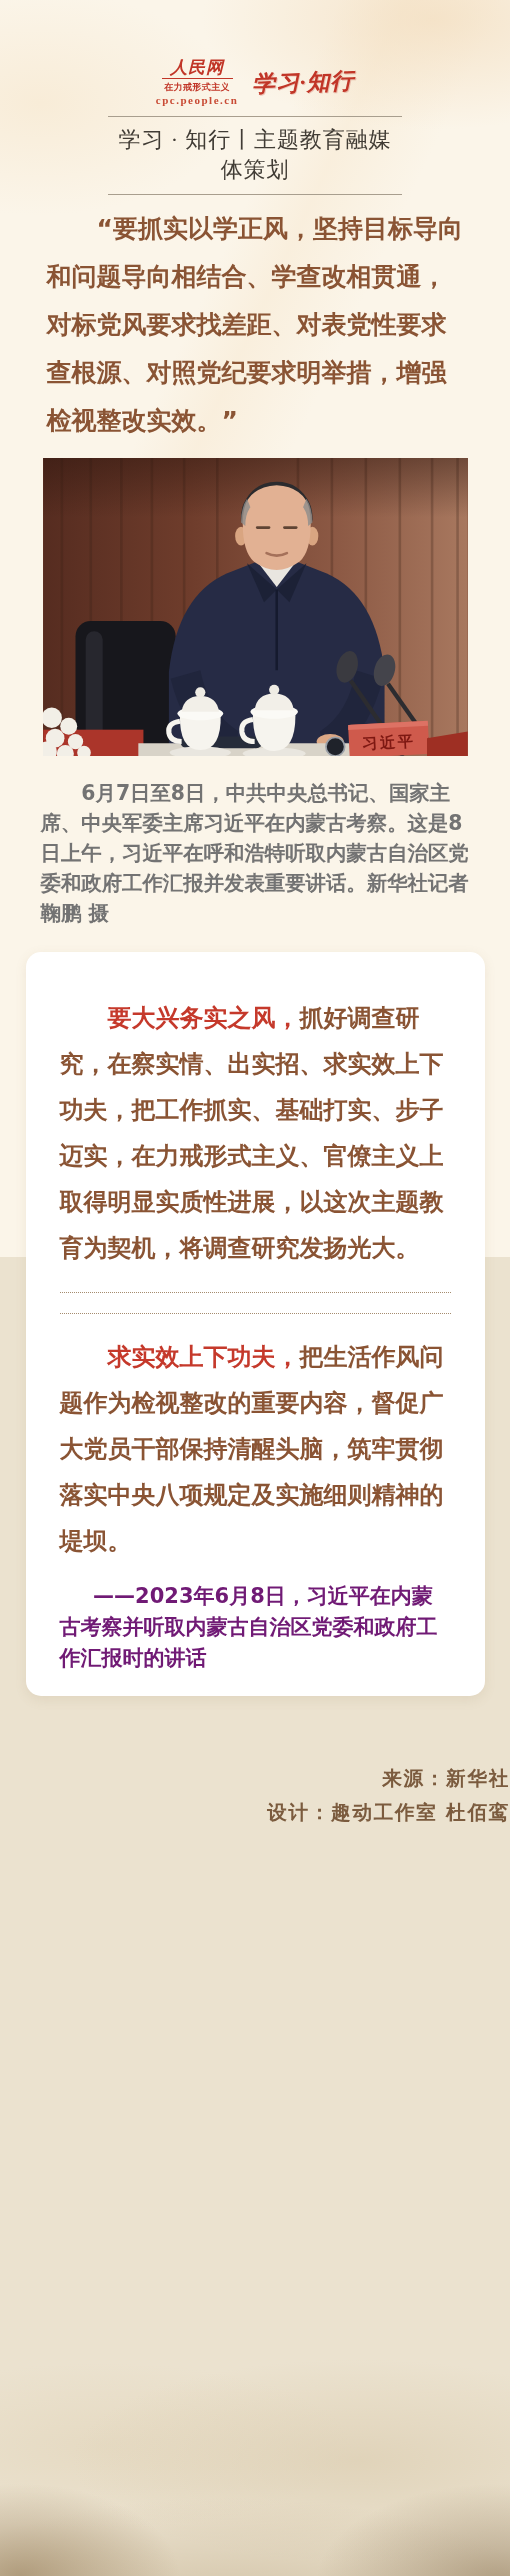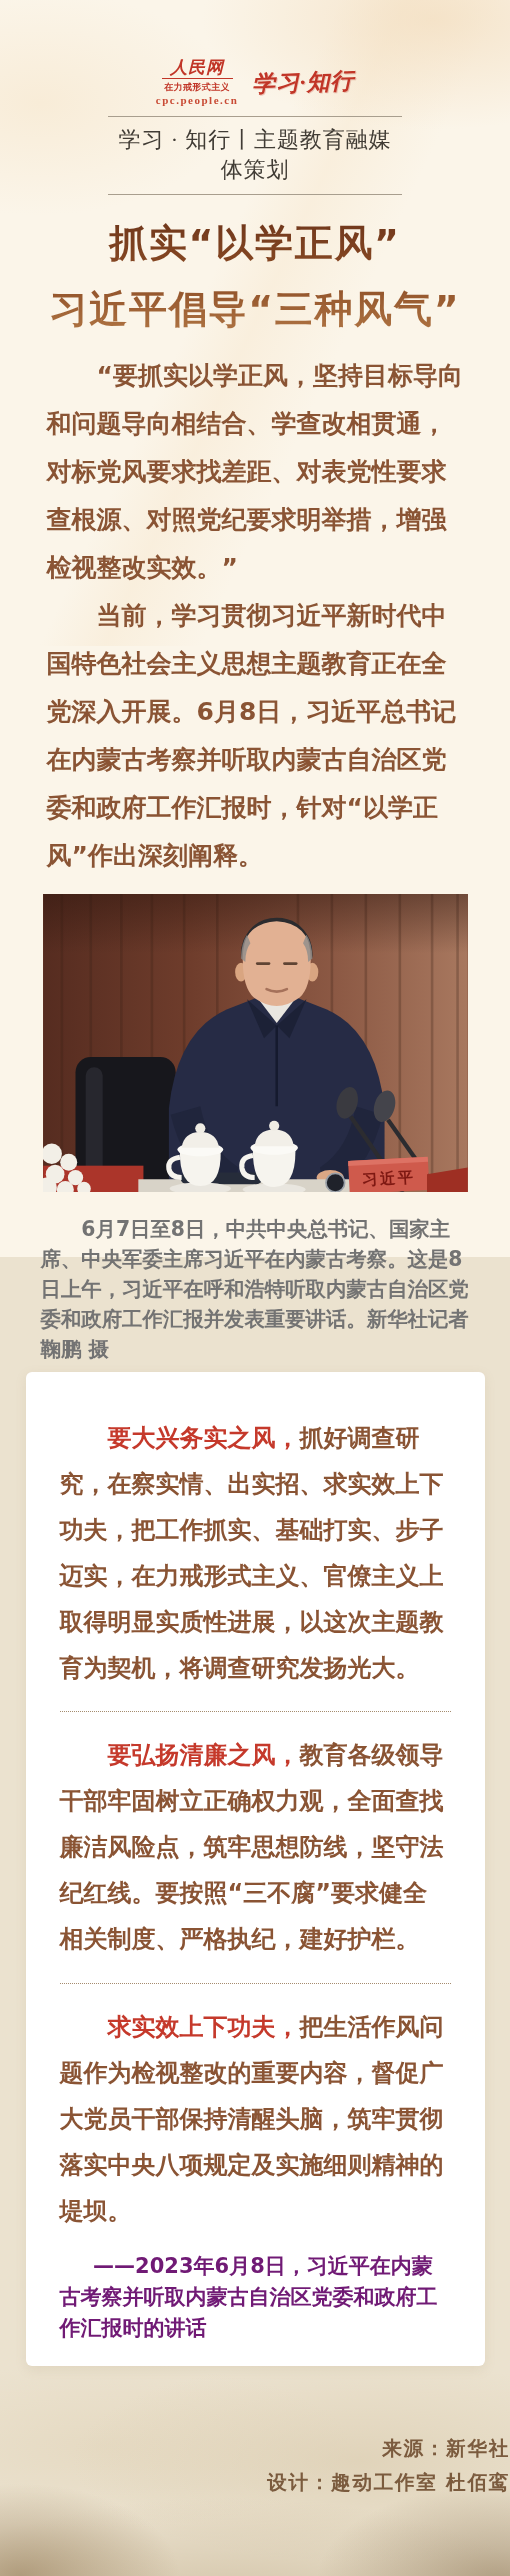--- a/index.html
+++ b/index.html
@@ -54,21 +54,21 @@
   .intro { width:417px; margin:10.2px auto 0; }
   .intro p { font-size:25px; line-height:48px; color:#8a5434; font-weight:700; text-indent:2em; }
 
   
   .photo-wrap { width:425px; height:298px; margin:13.6px auto 0; position:relative; background:#6f3d2c; overflow:hidden; }
   .photo-wrap svg { display:block; }
 
   .caption { width:429px; margin:22px auto 0; font-size:20.4px; line-height:30px; color:#737373; font-weight:600; text-indent:2em; }
 
   
-  .card { width:459px; margin:8px auto 0; background:#ffffff; border-radius:6px;
+  .card { width:459px; margin:24px auto 0; background:#ffffff; border-radius:15px;
           box-shadow:0 3.4px 12px rgba(150,120,80,.12); padding:43px 34px 22px; }
   .quote { font-size:24px; line-height:46px; color:#8a5434; font-weight:600; text-indent:2em; }
   .quote .lead { color:#c5392b; font-weight:800; }
   .dotted { border:none; border-top:1.7px dotted #a58c6f; margin:20.4px 0; }
   .attribution { margin-top:17px; font-size:21px; line-height:31px; color:#701a75; font-weight:600; text-indent:1.6em; padding-right:12px; }
 
   
   .credits { margin-top:66px; text-align:center; }
   .credits div { font-size:19.6px; line-height:34px; color:#7b5b3e; font-weight:600; letter-spacing:1.7px;text-align:right; }
 </style>
@@ -89,28 +89,23 @@
         <div class="brand-sub">在力戒形式主义</div>
         <div class="brand-url">cpc.people.cn</div>
       </div>
       <div class="series">学习·知行</div>
     </div>
     <div class="strap-wrap">
       <div class="strapline">学习 · 知行丨主题教育融媒体策划</div>
     </div>
   </div>
 
-  <div class="title">
-    <div>抓实“以学正风”</div>
-    <div>习近平倡导“三种风气”</div>
-  </div>
 
   <div class="intro">
     <p>“要抓实以学正风，坚持目标导向和问题导向相结合、学查改相贯通，对标党风要求找差距、对表党性要求查根源、对照党纪要求明举措，增强检视整改实效。”</p>
-    <p>当前，学习贯彻习近平新时代中国特色社会主义思想主题教育正在全党深入开展。6月8日，习近平总书记在内蒙古考察并听取内蒙古自治区党委和政府工作汇报时，针对“以学正风”作出深刻阐释。</p>
   </div>
 
   <div class="photo-wrap">
     <svg width="425" height="298" viewBox="0 0 500 351">
       <defs>
         <linearGradient id="wall" x1="0" y1="0" x2="1" y2="0">
           <stop offset="0" stop-color="#562c20"></stop>
           <stop offset="0.35" stop-color="#6f3d2c"></stop>
           <stop offset="0.7" stop-color="#8d5a45"></stop>
           <stop offset="1" stop-color="#a8785f"></stop>
@@ -210,21 +205,20 @@
 
       <path d="M452,330 L500,322 L500,351 L452,351 Z" fill="#9e2f23"></path>
     </svg>
   </div>
 
   <div class="caption">6月7日至8日，中共中央总书记、国家主席、中央军委主席习近平在内蒙古考察。这是8日上午，习近平在呼和浩特听取内蒙古自治区党委和政府工作汇报并发表重要讲话。新华社记者 鞠鹏 摄</div>
 
   <div class="card">
     <p class="quote"><span class="lead">要大兴务实之风，</span><span>抓好调查研究，在察实情、出实招、求实效上下功夫，把工作抓实、基础打实、步子迈实，在力戒形式主义、官僚主义上取得明显实质性进展，以这次主题教育为契机，将调查研究发扬光大。</span></p>
     <hr class="dotted">
-    <p class="quote"><span class="lead">要弘扬清廉之风，</span><span>教育各级领导干部牢固树立正确权力观，全面查找廉洁风险点，筑牢思想防线，坚守法纪红线。要按照“三不腐”要求健全相关制度、严格执纪，建好护栏。</span></p>
     <hr class="dotted">
     <p class="quote"><span class="lead">求实效上下功夫，</span><span>把生活作风问题作为检视整改的重要内容，督促广大党员干部保持清醒头脑，筑牢贯彻落实中央八项规定及实施细则精神的堤坝。</span></p>
     <p class="attribution">——2023年6月8日，习近平在内蒙古考察并听取内蒙古自治区党委和政府工作汇报时的讲话</p>
   </div>
 
   <div class="credits">
     <div>来源：新华社</div>
     <div>设计：趣动工作室 杜佰鸾</div>
   </div>
 

